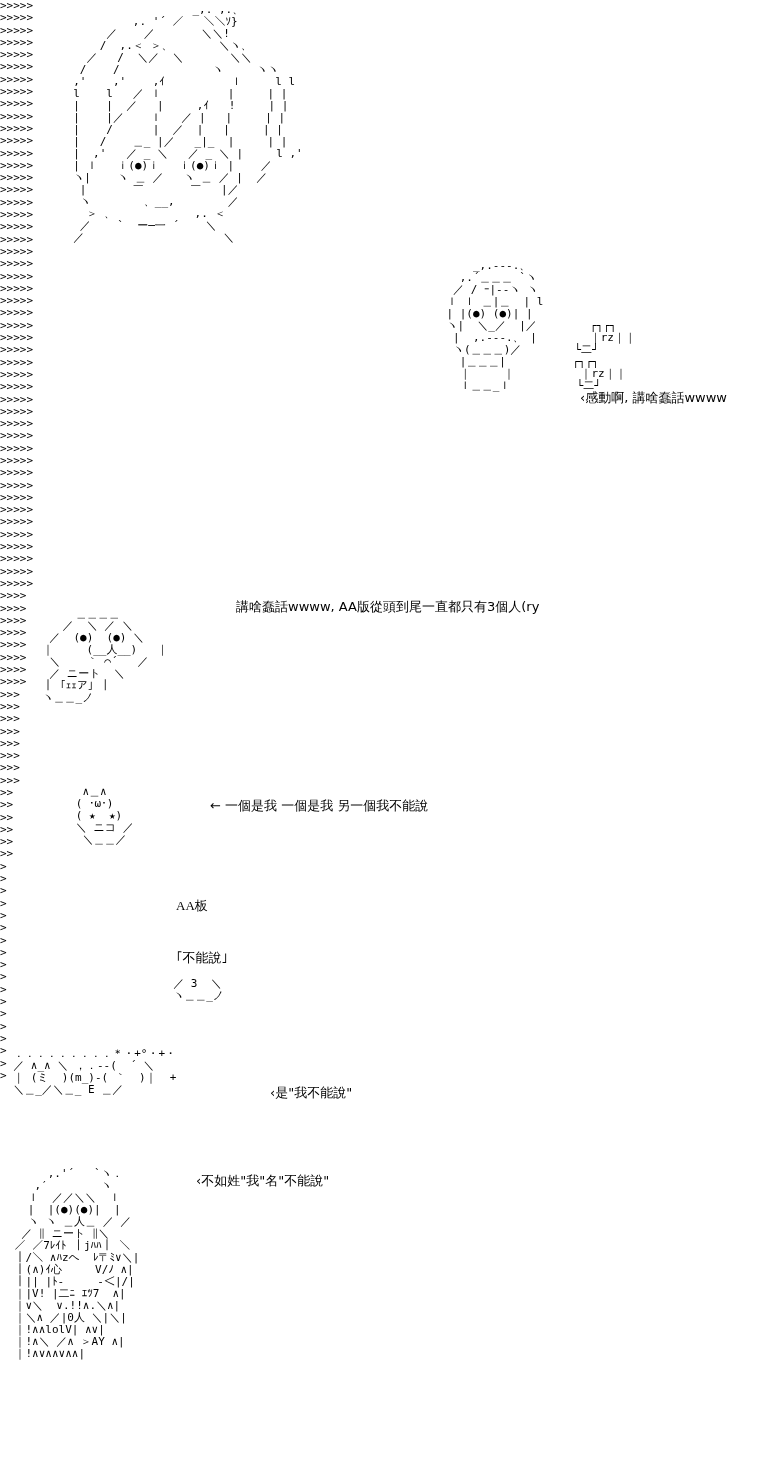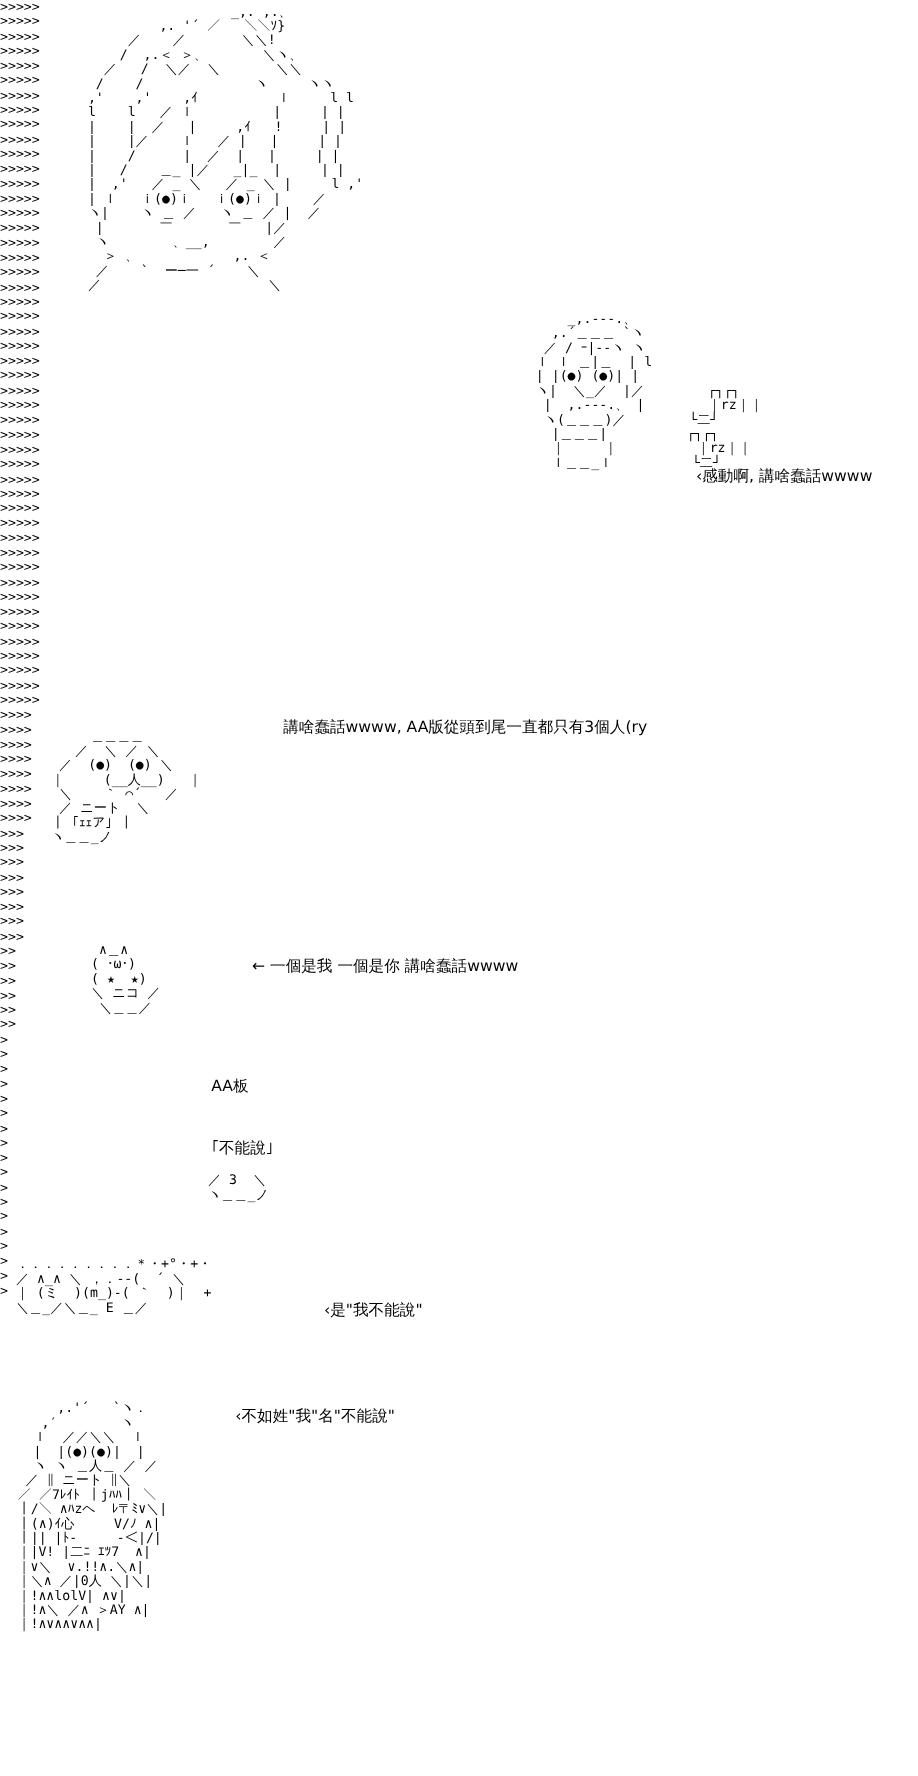--- a/index.html
+++ b/index.html
@@ -48,21 +48,21 @@
     line-height: 12.3px;
     color: #000000;
   }
   #art-top      { left: 60px;  top: 4px;   }
   #art-robot    { left: 420px; top: 260px; }
   #quote-1      { left: 580px; top: 390px; }
   #art-neet     { left: 36px;  top: 608px; }
   #quote-2      { left: 236px; top: 599px; }
   #art-cat      { left: 56px;  top: 786px; }
   #quote-3      { left: 210px; top: 798px; }
-  #label-aaban  { left: 176px; top: 898px; }
+  #label-aaban  { left: 176px; top: 898px; font-family: Liberation Serif, serif; }
   #label-cannot { left: 176px; top: 950px; }
   #art-blob     { left: 160px; top: 978px; }
   #art-star     { left: 0px;   top: 1048px;}
   #quote-4      { left: 270px; top: 1085px;}
   #quote-5      { left: 196px; top: 1173px;}
   #art-girl     { left: 8px;   top: 1168px;}
 </style>
 </head>
 <body>
 
@@ -202,21 +202,21 @@
  ヽ＿＿_ノ</pre>
 
   <div class="quote" id="quote-2">講啥蠢話wwww, AA版從頭到尾一直都只有3個人(ry</div>
 
   <pre class="aa" id="art-cat">    ∧＿∧
    ( ･ω･)
    ( ★  ★)
    ＼ ニコ ／
     ＼＿＿／</pre>
 
-  <div class="quote" id="quote-3">← 一個是我 一個是你 講啥蠢話wwww</div>
+  <div class="quote" id="quote-3">← 一個是我 一個是我 另一個我不能說</div>
 
   <div class="quote" id="label-aaban">AA板</div>
 
   <div class="quote" id="label-cannot">｢不能說｣</div>
 
   <pre class="aa" id="art-blob">  ／ 3  ＼
   ヽ＿＿_ノ</pre>
 
   <pre class="aa" id="art-star">  ．．．．．．．．．＊・+°・+・
   ／ ∧_∧ ＼ ，．-‐(  ´ ＼

